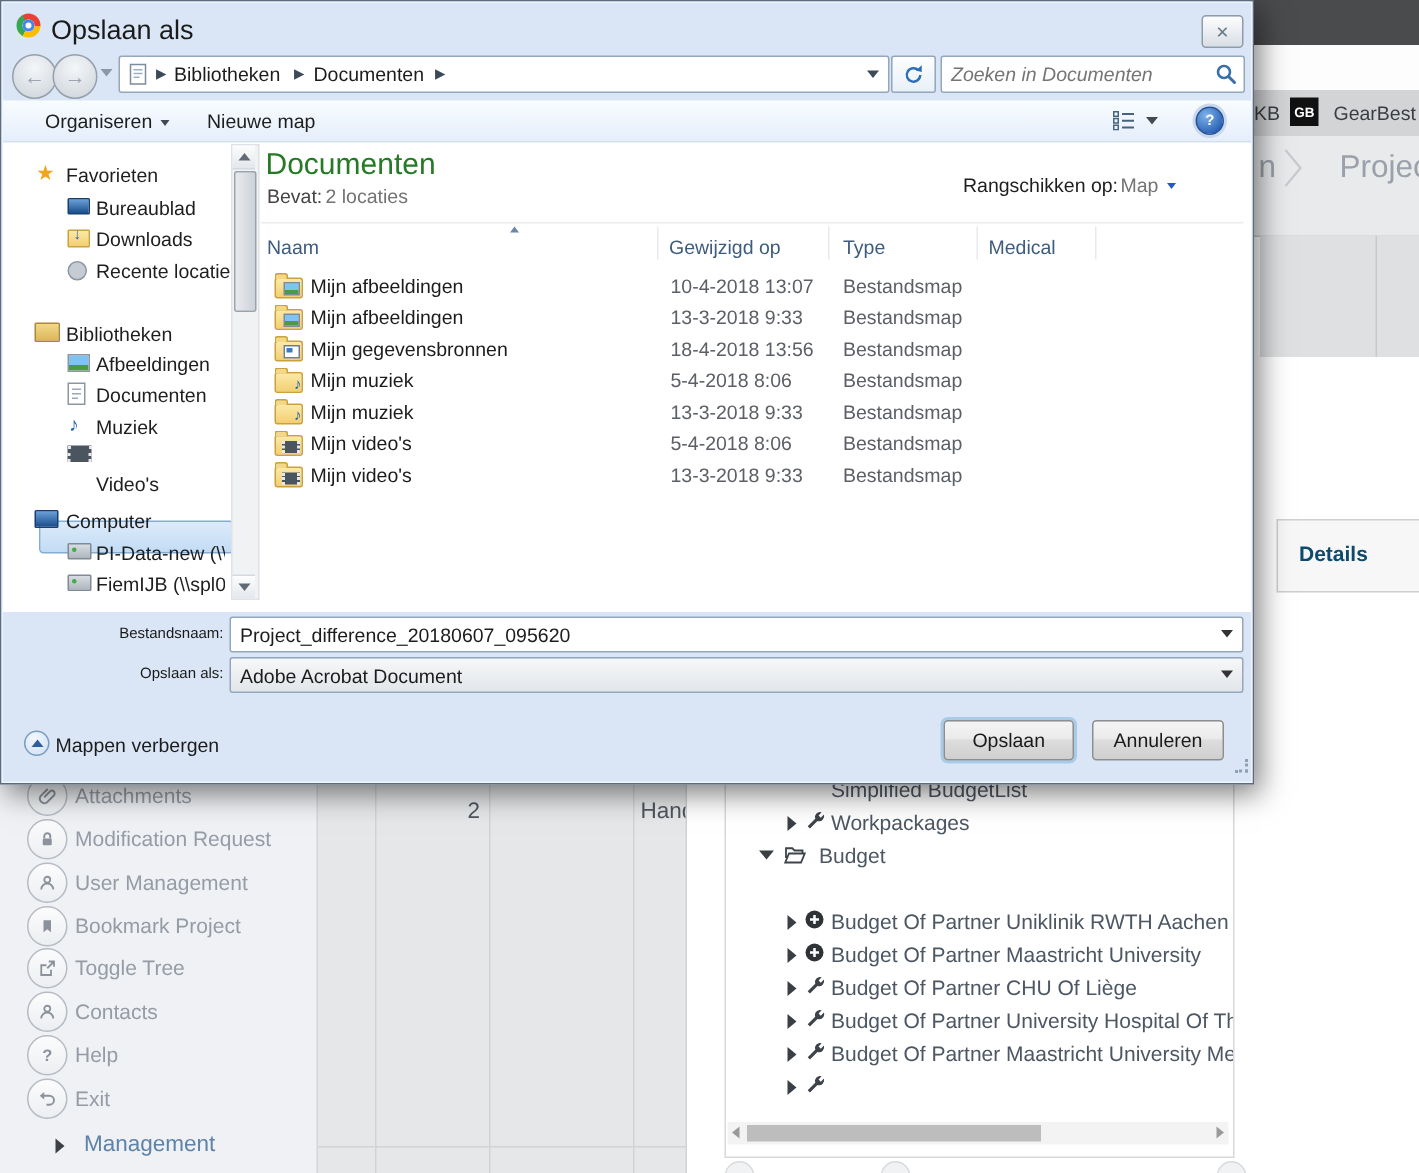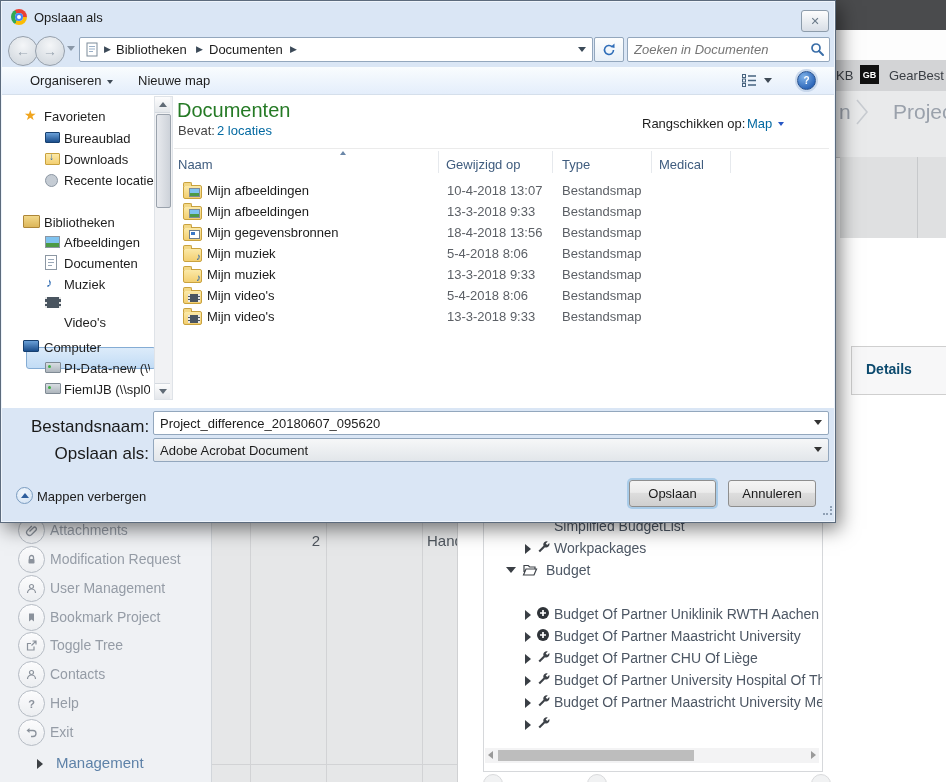--- a/index.html
+++ b/index.html
@@ -43,21 +43,21 @@
   .sb-arrow{position:absolute;top:3px;width:0;height:0;}
   .peek{position:absolute;width:18px;height:18px;border-radius:50%;background:#f1f2f3;border:1px solid #d9dadc;}
   
   .dlg{left:0;top:0;width:834px;height:521px;background:#dae6f5;border:1px solid #5c6b7d;
        box-shadow:4px 6px 18px rgba(0,0,0,.5);z-index:10;}
   .dlg-inner{position:absolute;inset:0;border:1px solid #eef4fb;}
   .chrome{width:16px;height:16px;border-radius:50%;
           background:conic-gradient(from -30deg,#e94235 0 120deg,#fbbc05 120deg 240deg,#34a853 240deg 360deg);}
   .chrome::after{content:"";position:absolute;left:4px;top:4px;width:8px;height:8px;border-radius:50%;
           background:#fff;box-shadow:inset 0 0 0 2px #4286f5;}
-  .ttl{font-size:13px;color:#1b1b1b;}
+  .ttl{font-size:18px;color:#1b1b1b;}
   .closeb{left:800px;top:9px;width:26px;height:20px;background:linear-gradient(180deg,#fdfdfd,#d8dee6);
           border:1px solid #8d9cab;border-radius:3px;color:#6b7a89;font-weight:bold;font-size:11px;
           display:flex;align-items:center;justify-content:center;}
   .navbtn{width:28px;height:28px;border-radius:50%;border:1px solid #96a0ac;
           background:radial-gradient(circle at 50% 30%,#f4f6f8,#ccd3da);color:#9aa5b1;font-weight:bold;
           display:flex;align-items:center;justify-content:center;font-size:14px;}
   .field{background:#fff;border:1px solid #93a7bd;border-radius:2px;}
   .bc-item{top:4px;font-size:13px;color:#1c1c1c;}
   .bc-sep{top:6px;font-size:9px;color:#3c4a58;}
   .ph{font-style:italic;color:#757575;}
@@ -80,35 +80,35 @@
   .sbar .thumb{position:absolute;left:1px;top:17px;width:13px;height:92px;border:1px solid #9aa2ac;border-radius:2px;
              background:linear-gradient(90deg,#e8eaee,#cdd2d9);}
   .tri-u{width:0;height:0;border-bottom:5px solid #606b76;border-left:4px solid transparent;border-right:4px solid transparent;}
   .tri-dn{width:0;height:0;border-top:5px solid #606b76;border-left:4px solid transparent;border-right:4px solid transparent;}
   
   .loc-title{font-size:20px;color:#257a25;}
   .hdr{font-size:13px;color:#3f5c7e;}
   .hline{background:#e6e9ed;width:1px;height:22px;top:150px;}
   .frow-nm{font-size:13px;color:#1c1c1c;}
   .frow-mt{font-size:13px;color:#5c6066;}
-  .blue{color:#0369a1;}
+  .blue{color:#737373;}
   
   .fold{position:absolute;width:17px;height:12px;background:linear-gradient(180deg,#fbe9a8,#f3cf71);
         border:1px solid #c9a23e;border-radius:2px;}
   .fold::before{content:"";position:absolute;left:-1px;top:-4px;width:7px;height:3px;background:#f3d887;
         border:1px solid #c9a23e;border-bottom:none;border-radius:2px 2px 0 0;}
   .ov-pic{position:absolute;right:1px;bottom:1px;width:9px;height:7px;border:1px solid #7d8b9a;
         background:linear-gradient(180deg,#7fc3f0 60%,#4d9a45 60%);}
   .ov-mus{position:absolute;right:0px;bottom:-1px;color:#1c5fae;font-size:10px;font-weight:bold;}
   .ov-vid{position:absolute;right:1px;bottom:1px;width:8px;height:8px;background:#4a5560;
         border-left:2px dotted #e8e8e8;border-right:2px dotted #e8e8e8;}
   .ov-dat{position:absolute;right:1px;bottom:1px;width:9px;height:7px;background:#fff;border:1px solid #6e7d8c;}
   .ov-dat::after{content:"";position:absolute;left:1px;top:1px;width:4px;height:3px;background:#3a78c8;}
   
-  .flabel{font-size:17px;color:#1a1a1a;text-align:right;}
+  .flabel{font-size:10px;color:#1a1a1a;text-align:right;}
   .combo-arrow{position:absolute;right:6px;top:8px;width:0;height:0;border-top:5px solid #333;
         border-left:4px solid transparent;border-right:4px solid transparent;}
   .filein{position:absolute;left:0;top:0;width:100%;height:100%;border:none;outline:none;
         font-family:"Liberation Sans",sans-serif;font-size:13px;color:#1c1c1c;padding:0 0 0 6px;background:transparent;}
   .wbtn{background:linear-gradient(180deg,#f4f4f4 0%,#ebebeb 45%,#dddddd 50%,#cfcfcf 100%);
         border:1px solid #8e8e8e;border-radius:3px;font-size:13px;color:#1a1a1a;
         display:flex;align-items:center;justify-content:center;}
   .hideb{width:15px;height:15px;border-radius:50%;border:1px solid #7a9cc0;
         background:radial-gradient(circle at 40% 30%,#f2f7fd,#cfe0f2);display:flex;align-items:center;justify-content:center;}
   svg{display:block;}

